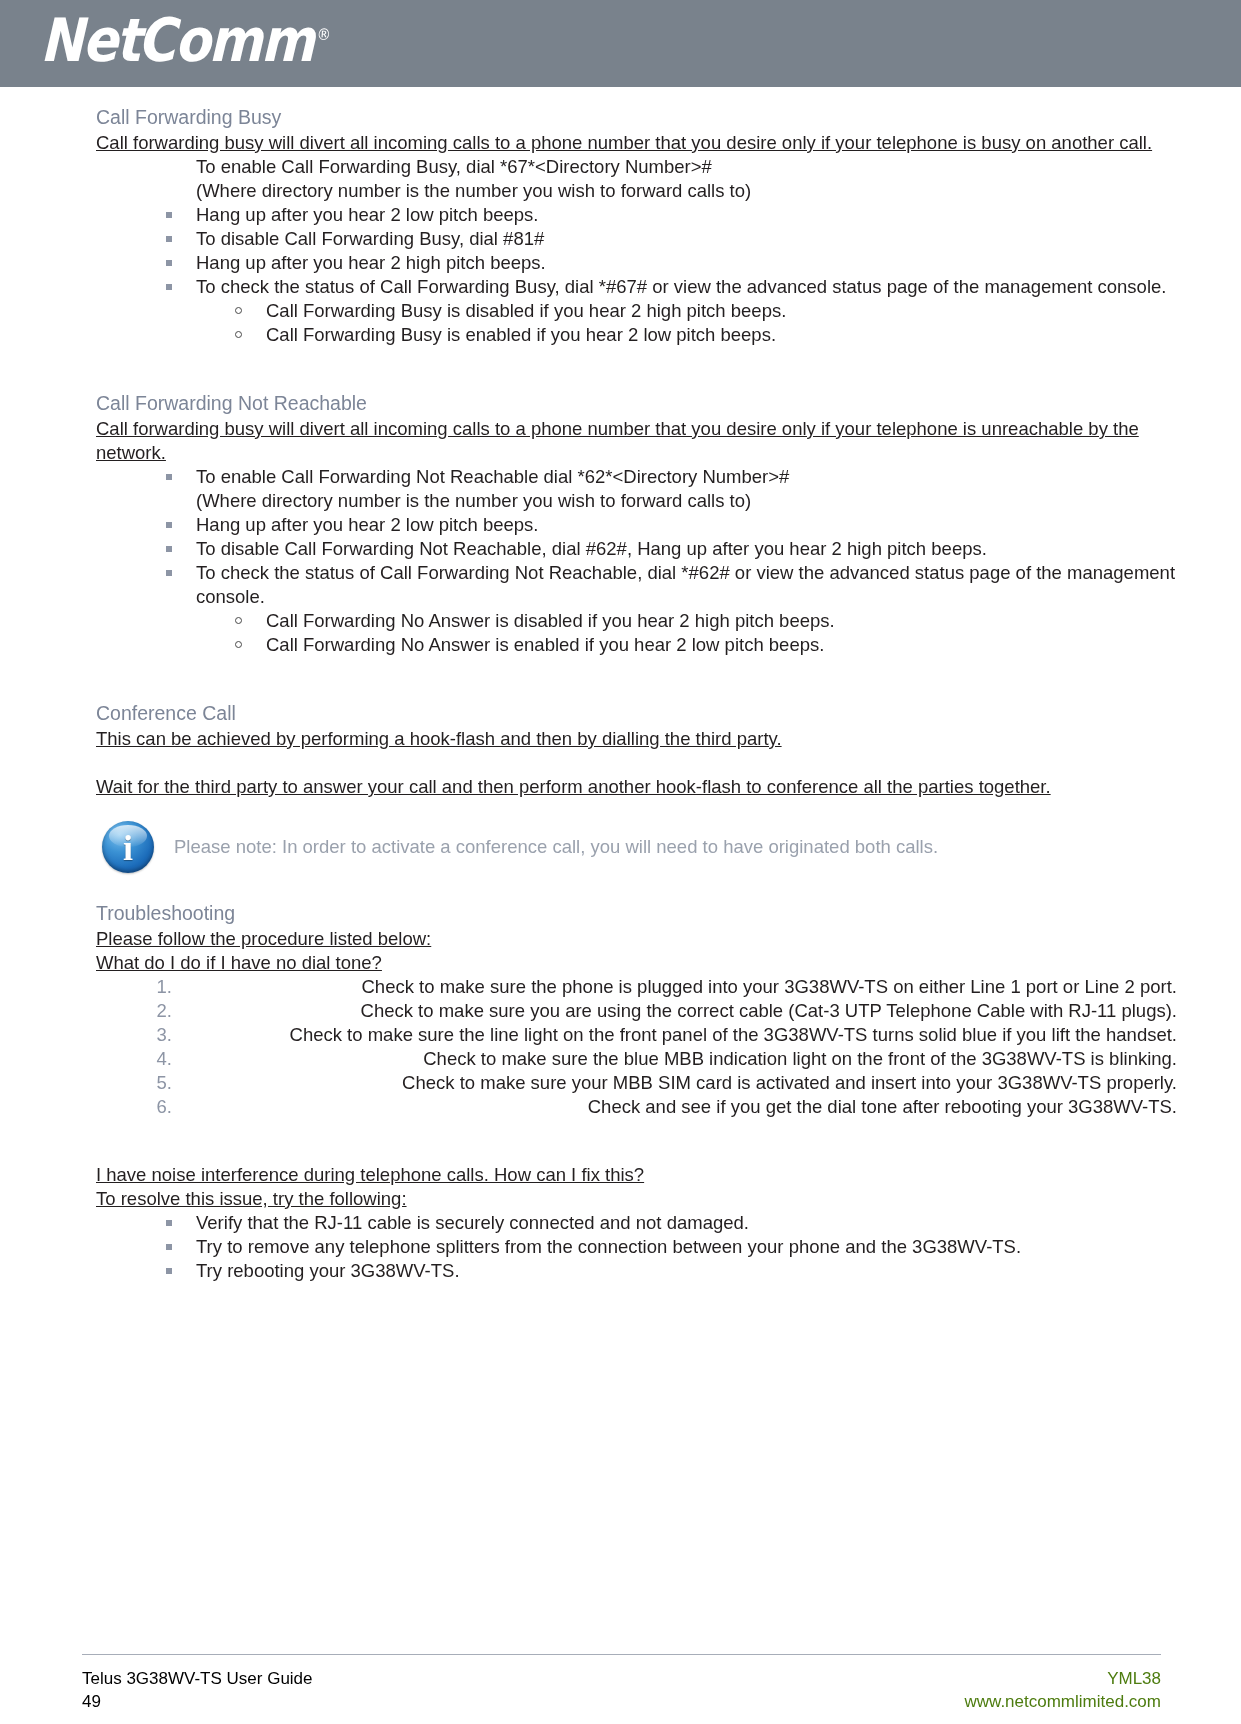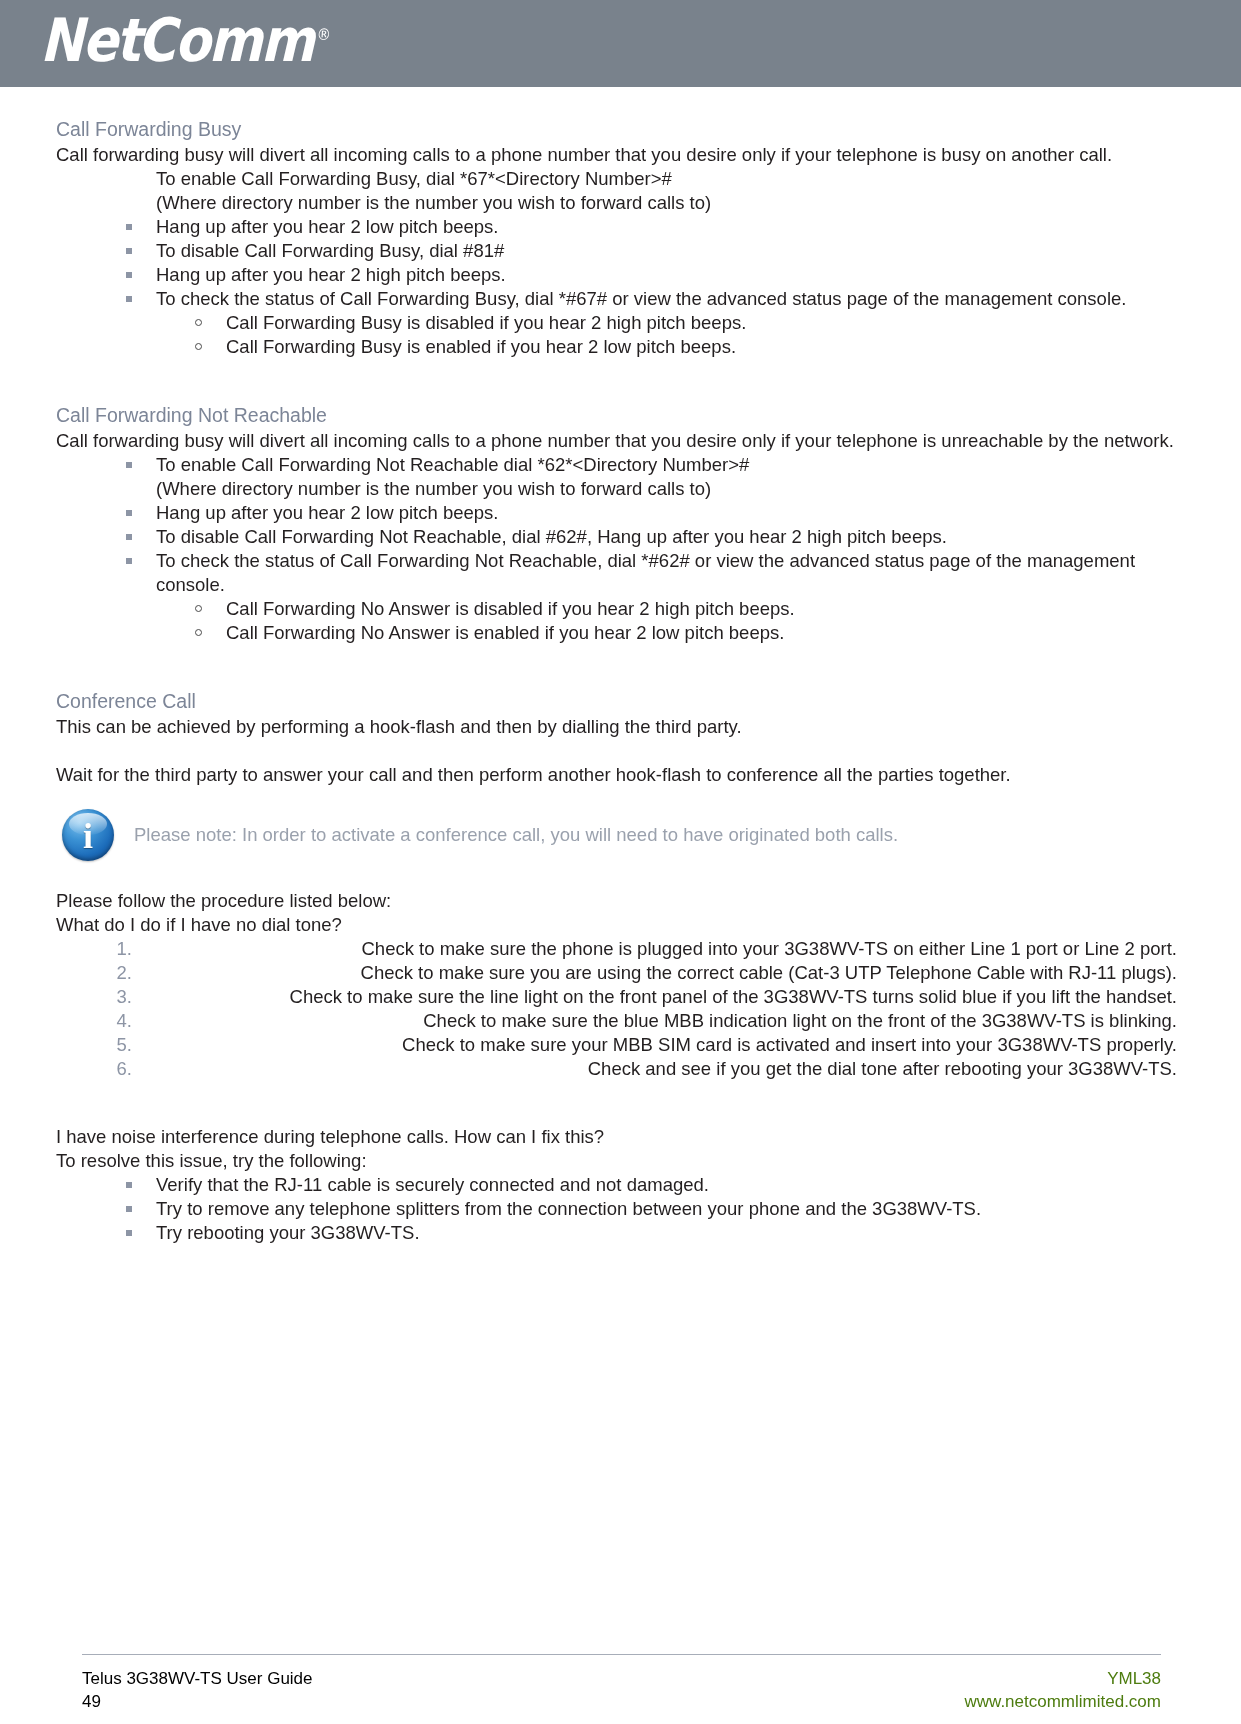--- a/index.html
+++ b/index.html
@@ -48,37 +48,38 @@
   }
 
   
   .page {
     position: absolute;
     left: 0;
     top: 87px;
     width: 1241px;
   }
   .content {
-    margin-left: 56px;
+    margin-left: 96px;
     margin-right: 64px;
-    padding-top: 30px;
+    padding-top: 18px;
   }
 
   h2.section-heading {
     font-size: 19.5px;
     font-weight: normal;
     color: #7c8597;
     margin: 0 0 2px 0;
     line-height: 24px;
   }
   p.body-text {
     font-size: 18.5px;
     line-height: 24px;
     margin: 0;
     color: #231f20;
+    text-decoration: underline;
   }
   .gap-24 { height: 24px; }
   .gap-40 { height: 44px; }
 
   
   ul.sq-list, ul.circ-list, ol.num-list {
     margin: 0;
     padding: 0;
     list-style: none;
   }
@@ -297,20 +298,21 @@
 
     <div class="note-row">
       <div class="note-icon">
           <span class="glyph">i</span>
         </div>
       <div class="note-text">Please note: In order to activate a conference call, you will need to have originated both calls.</div>
     </div>
 
     <div class="gap-24"></div>
 
+    <h2 class="section-heading">Troubleshooting</h2>
     <p class="body-text">Please follow the procedure listed below:</p>
     <p class="body-text">What do I do if I have no dial tone?</p>
 
     <ol class="num-list">
       <li><span class="num-marker"></span><span>Check to make sure the phone is plugged into your 3G38WV-TS on either Line 1 port or Line 2 port.</span></li>
       <li><span class="num-marker"></span><span>Check to make sure you are using the correct cable (Cat-3 UTP Telephone Cable with RJ-11 plugs).</span></li>
       <li><span class="num-marker"></span><span>Check to make sure the line light on the front panel of the 3G38WV-TS turns solid blue if you lift the handset.</span></li>
       <li><span class="num-marker"></span><span>Check to make sure the blue MBB indication light on the front of the 3G38WV-TS is blinking.</span></li>
       <li><span class="num-marker"></span><span>Check to make sure your MBB SIM card is activated and insert into your 3G38WV-TS properly.</span></li>
       <li><span class="num-marker"></span><span>Check and see if you get the dial tone after rebooting your 3G38WV-TS.</span></li>

